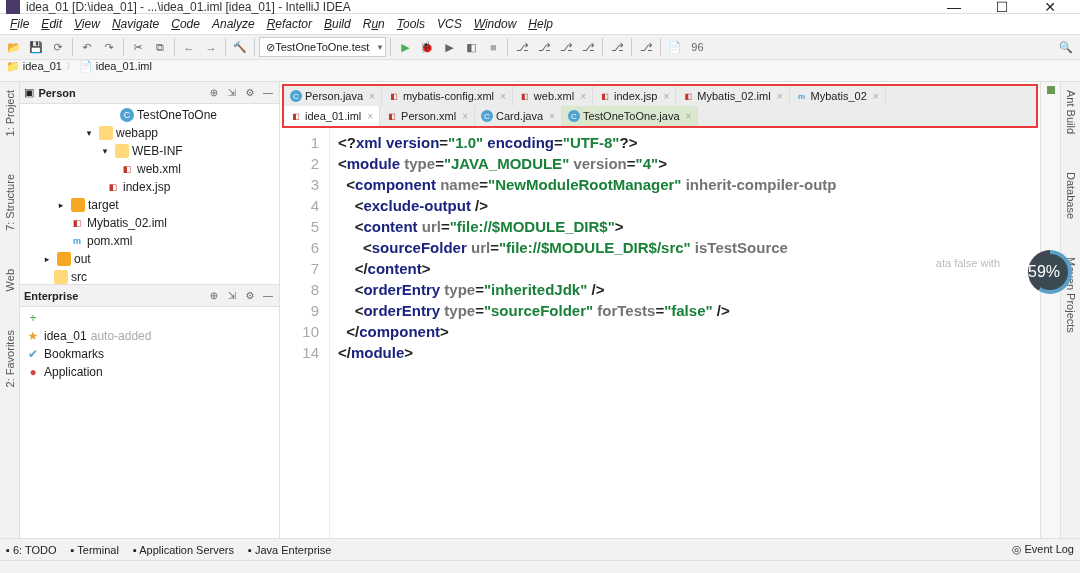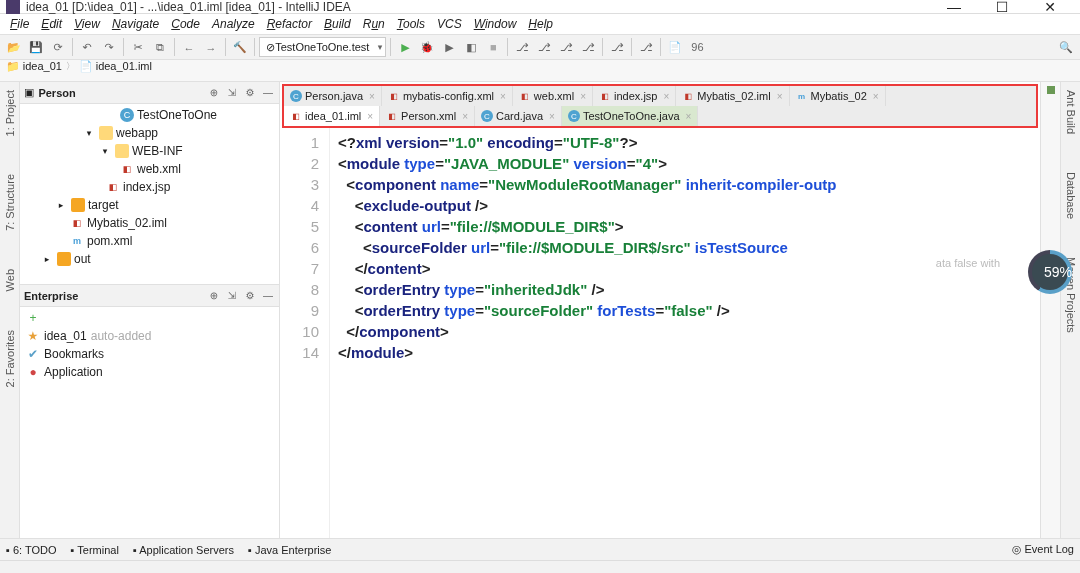--- a/index.html
+++ b/index.html
@@ -44,28 +44,28 @@
   .tabs { display: flex; flex-wrap: wrap; background: #ececec; font-size: 11px; }
   .tab { display: flex; align-items: center; height: 20px; padding: 0 6px; border-right: 1px solid #ddd; gap: 3px; position: relative; }
   .tab .cls { color: #aaa; font-size: 10px; margin-left: 3px; }
   .tab.active { background: #fff; }
   .tab.mod { background: #d9e8cf; }
   .tab .ti { width: 12px; height: 12px; display: inline-flex; align-items: center; justify-content: center; font-size: 8px; }
   .code { flex: 1; display: flex; font-family: "Consolas", monospace; font-size: 15px; line-height: 21px; overflow: hidden; }
   .gutter { width: 50px; text-align: right; color: #aaa; padding: 4px 10px 0 0; background: #fff; border-right: 1px solid #eee; }
   .src { flex: 1; padding: 4px 0 0 8px; white-space: pre; overflow: hidden; font-weight: bold; }
   .kw { color: #1a237e; }
-  .attr { color: #1d4ed8; }
+  .attr { color: #737373; }
   .str { color: #188038; }
   .right-tools { width: 20px; background: #f7f7f7; border-left: 1px solid #e0e0e0; display: flex; flex-direction: column; align-items: center; gap: 6px; padding-top: 4px; }
   .right-tools .sq { width: 8px; height: 8px; background: #6a9955; }
   .bottombar { height: 22px; background: #f2f2f2; border-top: 1px solid #e0e0e0; display: flex; align-items: center; padding: 0 6px; font-size: 11px; gap: 14px; }
   .bottombar .grow { flex: 1; }
   .status { height: 22px; background: #f2f2f2; border-top: 1px solid #ddd; display: flex; align-items: center; padding: 0 8px; font-size: 11px; color: #666; }
-  .progress-circle { position: absolute; right: 8px; top: 250px; width: 44px; height: 44px; border-radius: 50%; background: conic-gradient(#5aa0c8 0 212deg, #445 212deg 360deg); display: flex; align-items: center; justify-content: flex-end; color: #fff; font-size: 14px; }
+  .progress-circle { position: absolute; right: 8px; top: 250px; width: 44px; height: 44px; border-radius: 50%; background: conic-gradient(#5aa0c8 0 212deg, #445 212deg 360deg); display: flex; align-items: center; justify-content: flex-start; color: #fff; font-size: 16px; }
   .progress-circle::before { content: ""; position: absolute; inset: 4px; border-radius: 50%; background: #3a4a52; }
   .progress-circle span { position: relative; }
   .hint { position: absolute; right: 40px; top: 175px; font-size: 11px; color: #bbb; }
 </style>
 </head>
 <body>
 
 <div class="titlebar">
   <div class="icon"></div>
   <div class="t">idea_01 [D:\idea_01] - ...\idea_01.iml [idea_01] - IntelliJ IDEA</div>
@@ -188,20 +188,24 @@
         </div>
         <div class="row" style="padding-left: 50px;">
           <span class="ic file-m">m</span>
           <span>pom.xml</span>
         </div>
         <div class="row" style="padding-left: 20px;">
           <span class="ic">▸</span>
           <span class="ic folder orange"></span>
           <span>out</span>
         </div>
+        <div class="row" style="padding-left: 34px;">
+          <span class="ic folder"></span>
+          <span>src</span>
+        </div>
       </div>
 
     <div class="fav">
       <div class="panel-hdr">
         <span class="lbl">Enterprise</span>
         <span class="mini">⊕</span>
         <span class="mini">⇲</span>
         <span class="mini">⚙</span>
         <span class="mini">—</span>
       </div>

